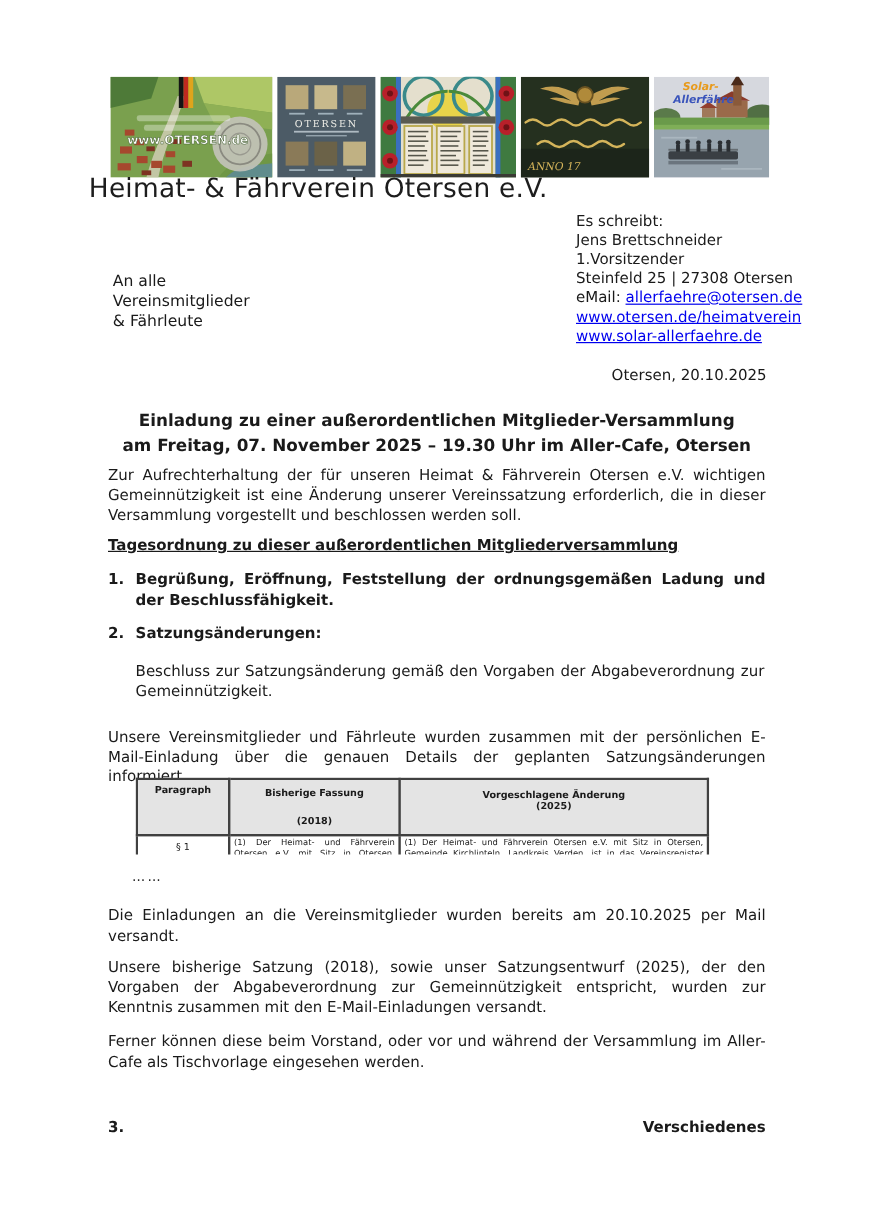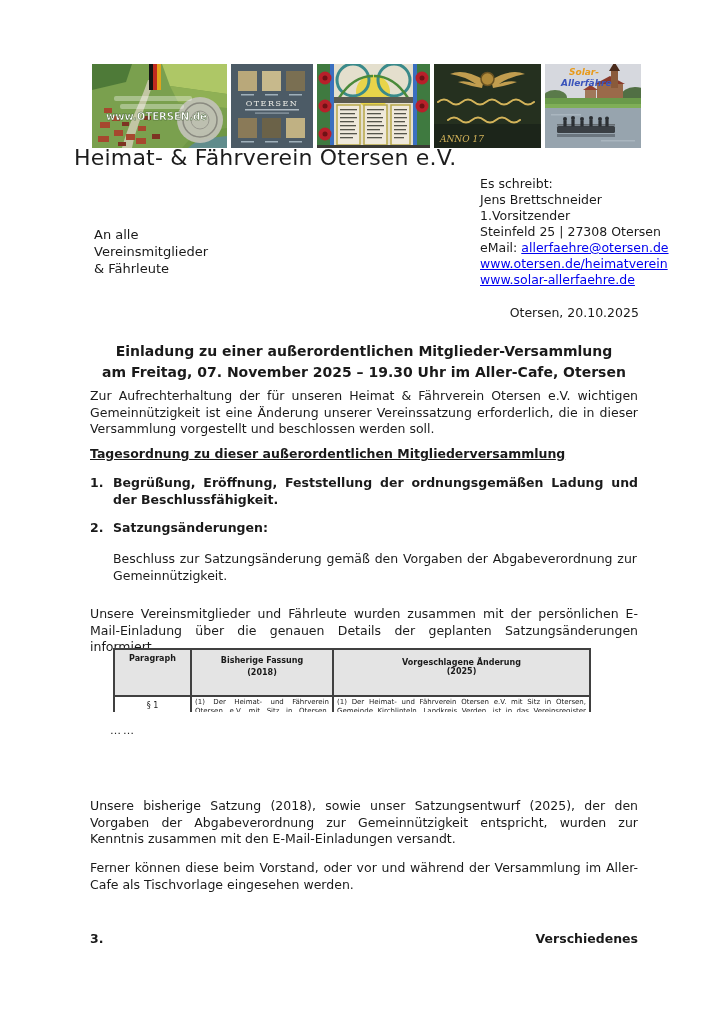--- a/index.html
+++ b/index.html
@@ -43,21 +43,21 @@
   .item3{top:931px;}
 
   
   .tablewrap{position:absolute;left:113px;top:648px;width:478px;height:64px;overflow:hidden;}
   table.cmp{border-collapse:collapse;table-layout:fixed;width:476px;}
   table.cmp th,table.cmp td{border:2px solid #404040;vertical-align:top;padding:0;}
   table.cmp th{background:#e4e4e4;font-size:8px;line-height:9px;font-weight:bold;text-align:center;height:45px;}
   .c1{width:77px;}.c2{width:142px;}.c3{width:257px;}
   .h-c1{padding-top:4px;}
   .h-line1{margin-top:6px;}
-  .h-sub-gap{margin-top:3px;}
+  .h-sub-gap{margin-top:15px;}
   .h-line3{margin-top:8px;}
   table.cmp td{font-size:7px;line-height:8.5px;text-align:justify;padding:1px 3px;height:40px;}
   table.cmp td.para-cell{text-align:center;font-size:8px;padding-top:5px;}
 </style>
 </head>
 <body>
 
 <div class="page">
 
   <div class="photo-strip">
@@ -317,20 +317,21 @@
           <td class="para-cell">§ 1</td>
           <td>(1) Der Heimat- und Fährverein Otersen e.V. mit Sitz in Otersen, Gemeinde</td>
           <td>(1) Der Heimat- und Fährverein Otersen e.V. mit Sitz in Otersen, Gemeinde Kirchlinteln, Landkreis Verden, ist in das Vereinsregister beim</td>
         </tr>
       </tbody>
     </table>
   </div>
 
   <div class="blk ellipsis">……</div>
 
+  <div class="blk p-mail">Die Einladungen an die Vereinsmitglieder wurden bereits am 20.10.2025 per Mail versandt.</div>
   <div class="blk p-satzung">Unsere bisherige Satzung (2018), sowie unser Satzungsentwurf (2025), der den Vorgaben der Abgabeverordnung zur Gemeinnützigkeit entspricht, wurden zur Kenntnis zusammen mit den E-Mail-Einladungen versandt.</div>
   <div class="blk p-ferner">Ferner können diese beim Vorstand, oder vor und während der Versammlung im Aller-Cafe als Tischvorlage eingesehen werden.</div>
 
   <div class="blk item3 list-item">
     <span class="num">3.</span>
     <span class="txt" style="text-align:right">Verschiedenes</span>
   </div>
 
 </div>
 

